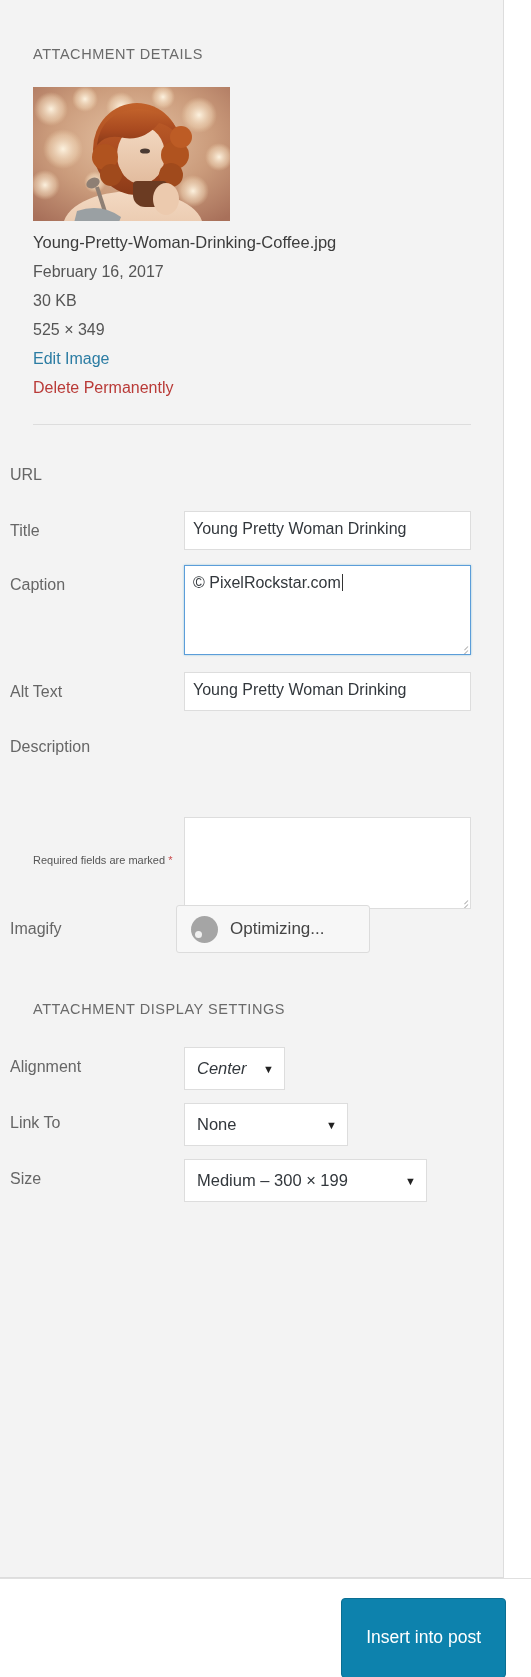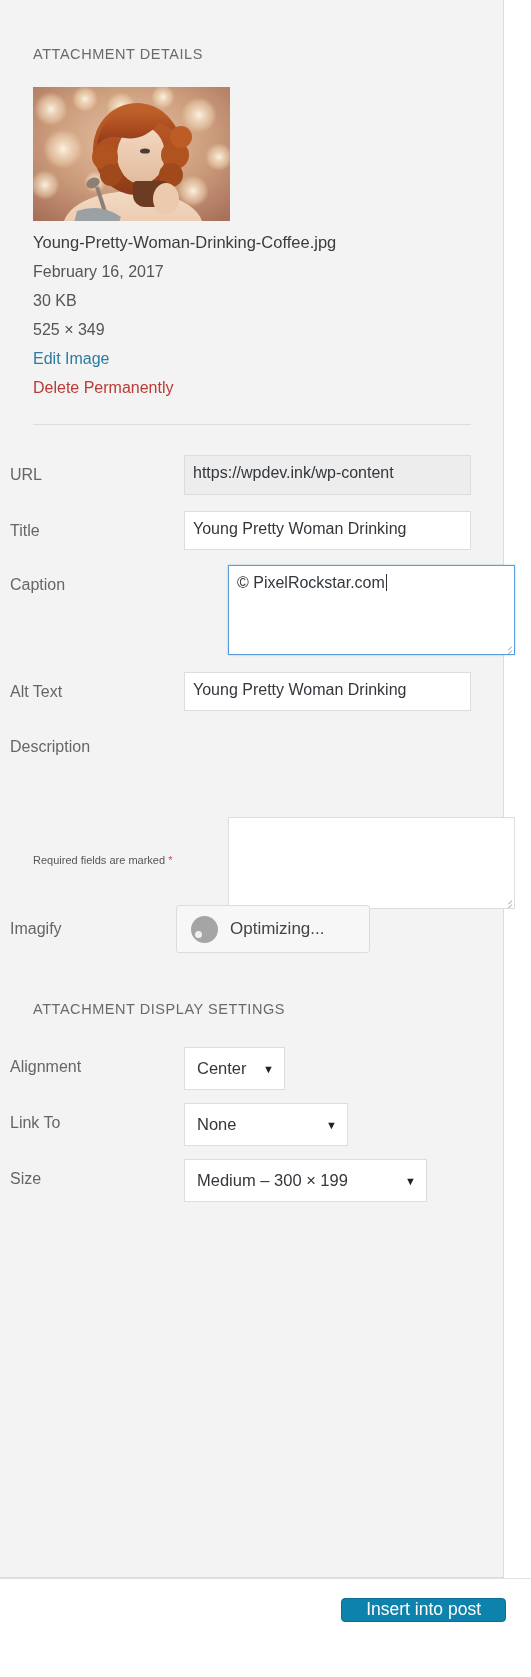--- a/index.html
+++ b/index.html
@@ -79,21 +79,21 @@
     padding: 6px 8px;
     overflow: hidden;
     white-space: nowrap;
     line-height: 21px;
   }
   .field-ctrl.readonly { background: #ededed; color: #32373c; }
   .field-ctrl.focused {
     border: 1px solid #5b9dd9;
     box-shadow: 0 0 2px rgba(30,140,190,.4);
   }
-  .ta { white-space: pre-wrap; position: relative; margin-left: 44px; }
+  .ta { white-space: pre-wrap; position: relative; }
   .grip {
     position: absolute; right: 2px; bottom: 1px;
     width: 10px; height: 10px;
     pointer-events: none;
   }
   .grip:before, .grip:after {
     content: ""; position: absolute; right: 0;
     height: 1px; background: #b0b0b0;
     transform: rotate(-45deg); transform-origin: right center;
   }
@@ -171,42 +171,42 @@
     cursor: pointer;
     white-space: nowrap;
   }
   .select-box .arrow {
     margin-left: auto;
     font-size: 11px;
     color: #222;
     padding-left: 10px;
   }
   #lbl-alignment { left: 10px; top: 1058px; }
-  #sel-alignment { left: 184px; top: 1047px; width: 101px; }
+  #sel-alignment { left: 184px; top: 1047px; width: 101px; font-style: italic; }
   #lbl-linkto    { left: 10px; top: 1114px; }
   #sel-linkto    { left: 184px; top: 1103px; width: 164px; }
   #lbl-size      { left: 10px; top: 1170px; }
   #sel-size      { left: 184px; top: 1159px; width: 243px; }
 
   
   .footer {
     position: absolute; left: 0; top: 1578px;
     width: 531px; height: 99px;
     background: #fff;
     border-top: 1px solid #e0e0e0;
   }
   #insert-btn {
     position: absolute; right: 25px; top: 19px;
     background: #0d82ad;
     color: #fff;
     border: 1px solid #0b6e92;
     border-radius: 4px;
     font-family: "Liberation Sans", sans-serif;
     font-size: 17.5px;
-    padding: 2px 24px;
+    padding: 30px 24px;
     cursor: pointer;
     line-height: 1;
   }
 </style>
 </head>
 <body>
 
 <div id="root">
 
   <div class="panel">
@@ -278,21 +278,20 @@
     <div class="meta" id="file-name">Young-Pretty-Woman-Drinking-Coffee.jpg</div>
     <div class="meta" id="file-date">February 16, 2017</div>
     <div class="meta" id="file-size">30 KB</div>
     <div class="meta" id="file-dims">525 × 349</div>
     <div class="meta" id="edit-image-link">Edit Image</div>
     <div class="meta" id="delete-link">Delete Permanently</div>
 
     <div class="divider"></div>
 
     <div class="field-label" id="lbl-url">URL</div>
-    <div class="field-ctrl readonly" id="in-url">https://wpdev.ink/wp-content</div>
 
     <div class="field-label" id="lbl-title">Title</div>
     <div class="field-ctrl" id="in-title">Young Pretty Woman Drinking</div>
 
     <div class="field-label" id="lbl-caption">Caption</div>
     <div class="field-ctrl ta focused" id="in-caption"><span>© PixelRockstar.com</span><span class="caret"></span><span class="grip"></span></div>
 
     <div class="field-label" id="lbl-alt">Alt Text</div>
     <div class="field-ctrl" id="in-alt">Young Pretty Woman Drinking</div>
 

